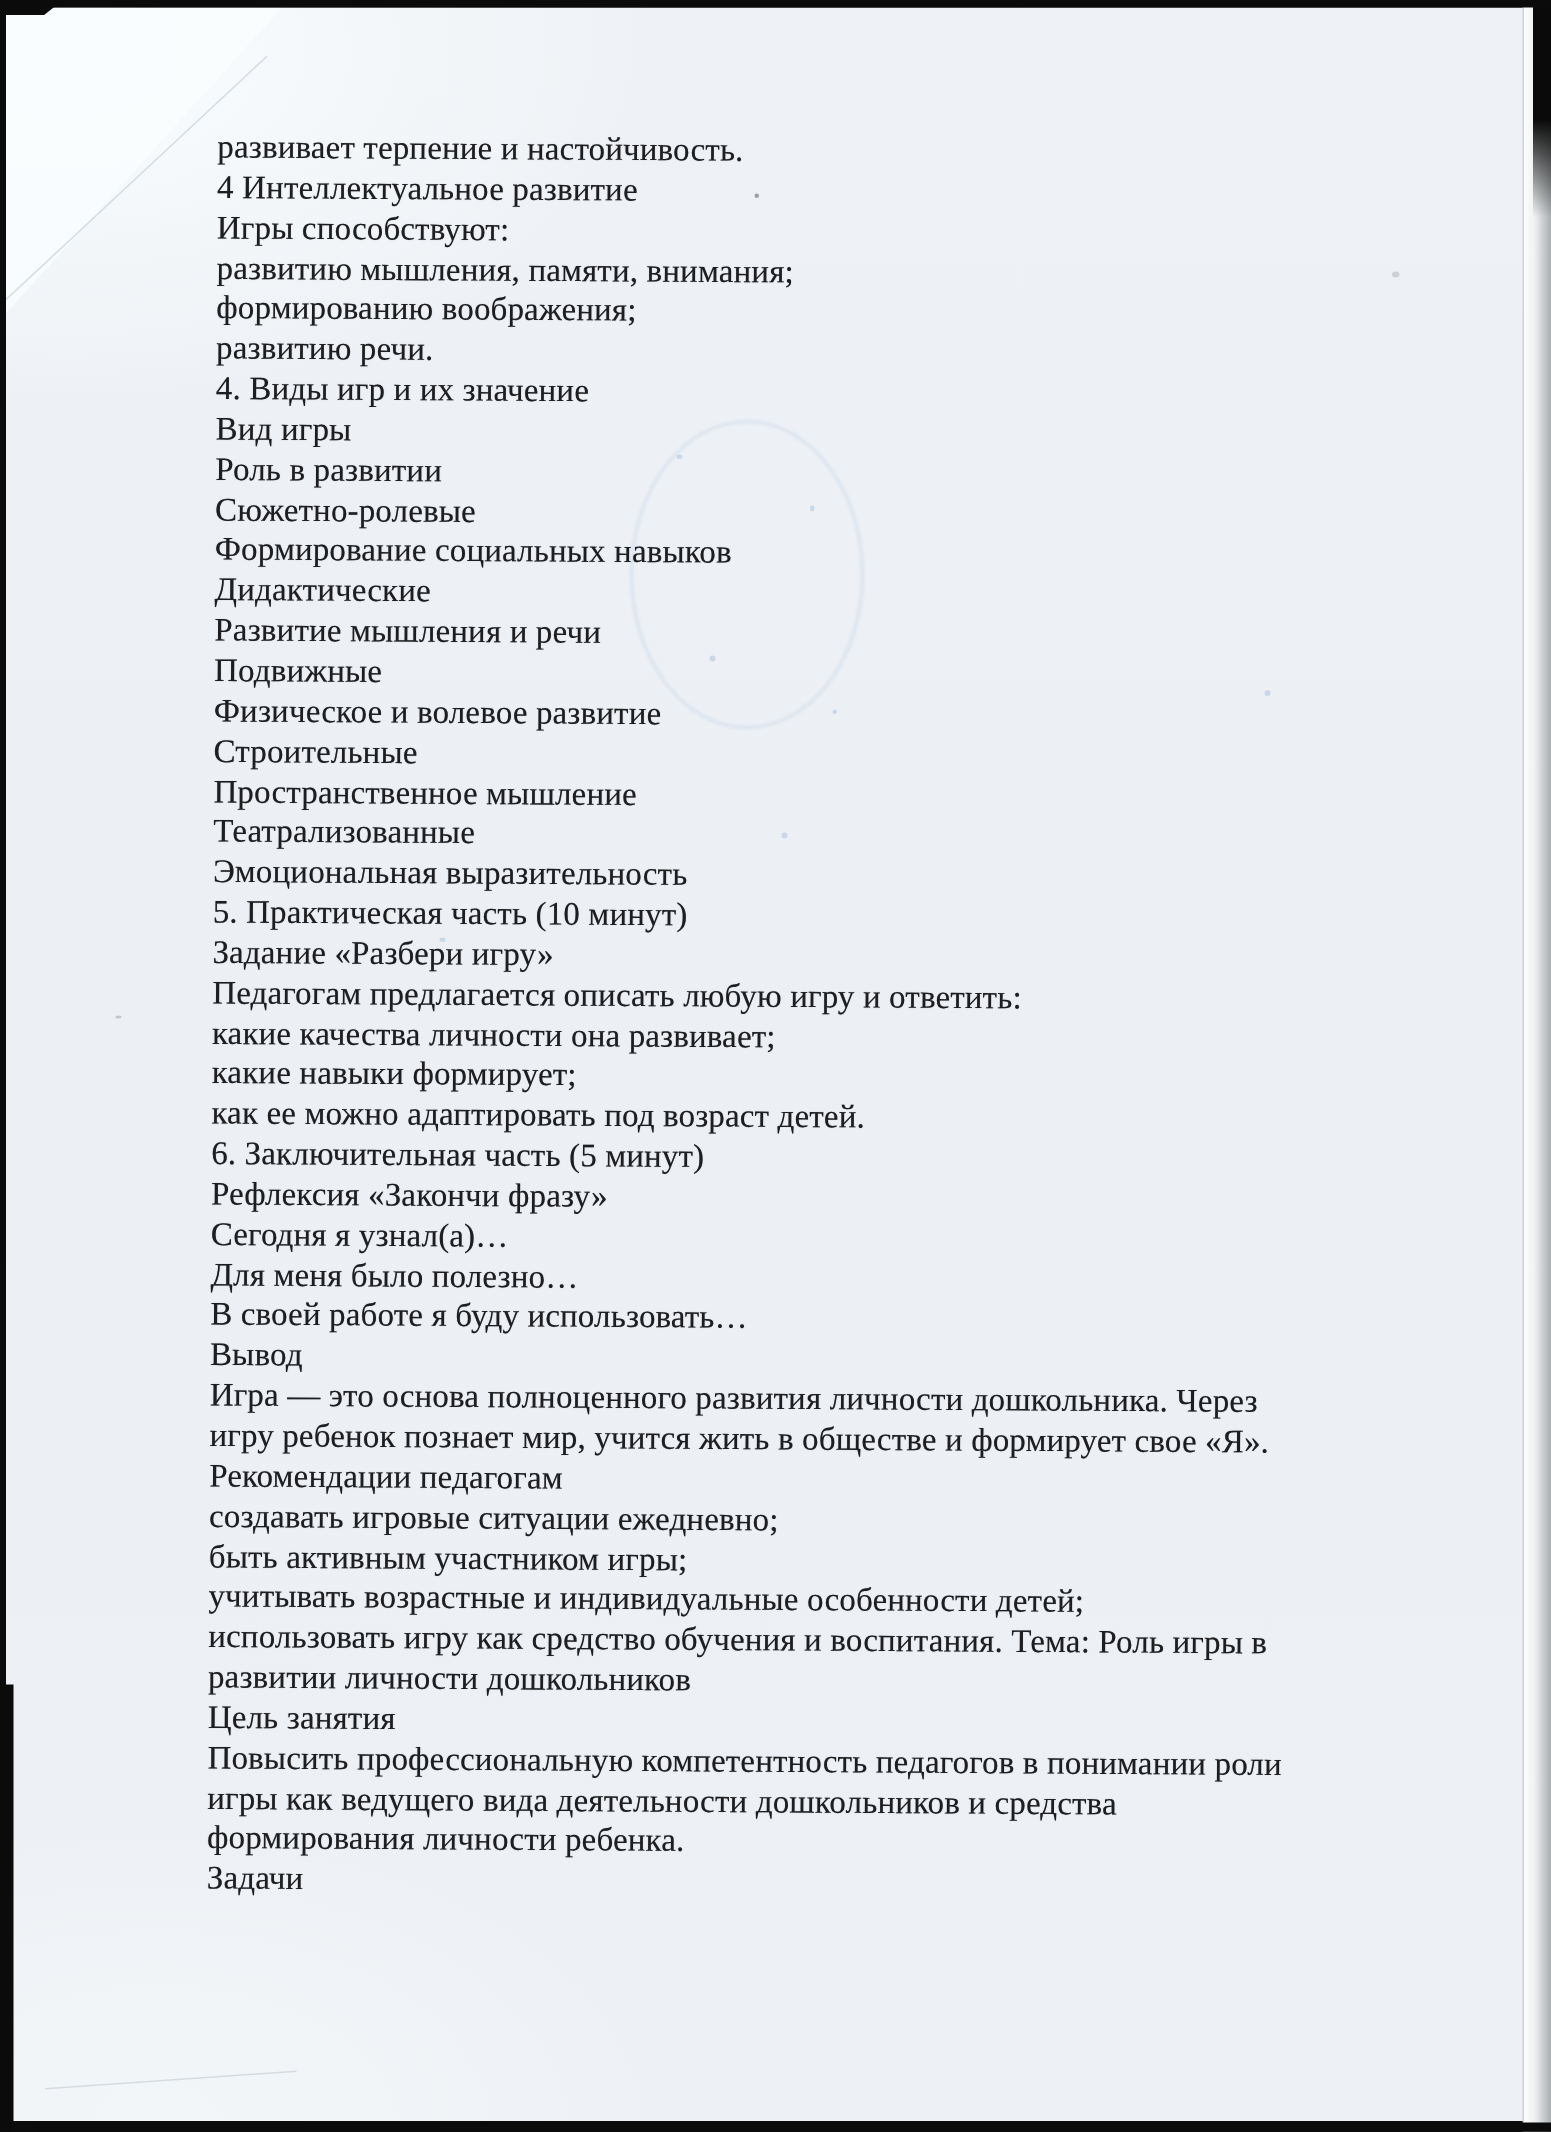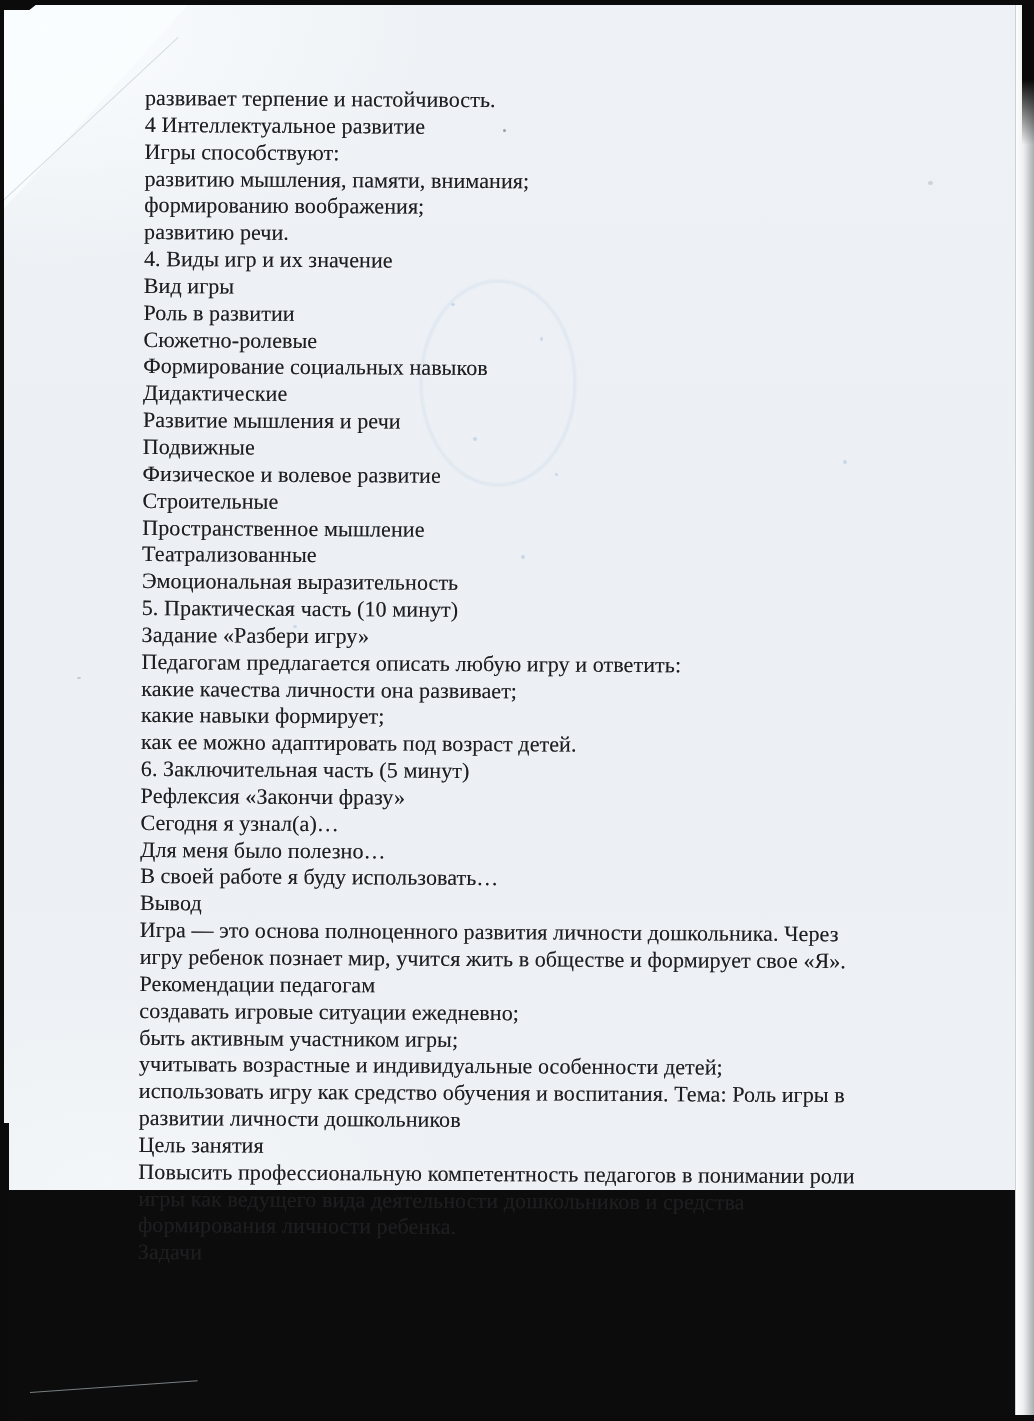--- a/index.html
+++ b/index.html
@@ -12,21 +12,21 @@
     background: #0c0c0c;
     overflow: hidden;
     position: relative;
     font-family: "Liberation Serif", "DejaVu Serif", serif;
   }
   .paper {
     position: absolute;
     left: 3px;
     top: 5px;
     width: 1015px;
-    height: 1185px;
+    height: 1409px;
     background:
       radial-gradient(ellipse 560px 340px at 4% 2%, rgba(252,254,255,0.9), rgba(252,254,255,0) 70%),
       radial-gradient(ellipse 500px 300px at 10% 100%, rgba(248,251,252,0.55), rgba(248,251,252,0) 70%),
       linear-gradient(180deg, #eef2f6 0%, #ecf0f4 45%, #edf1f5 100%);
   }
   .corner-fold {
     position: absolute;
     left: 0;
     top: 0;
     width: 185px;

